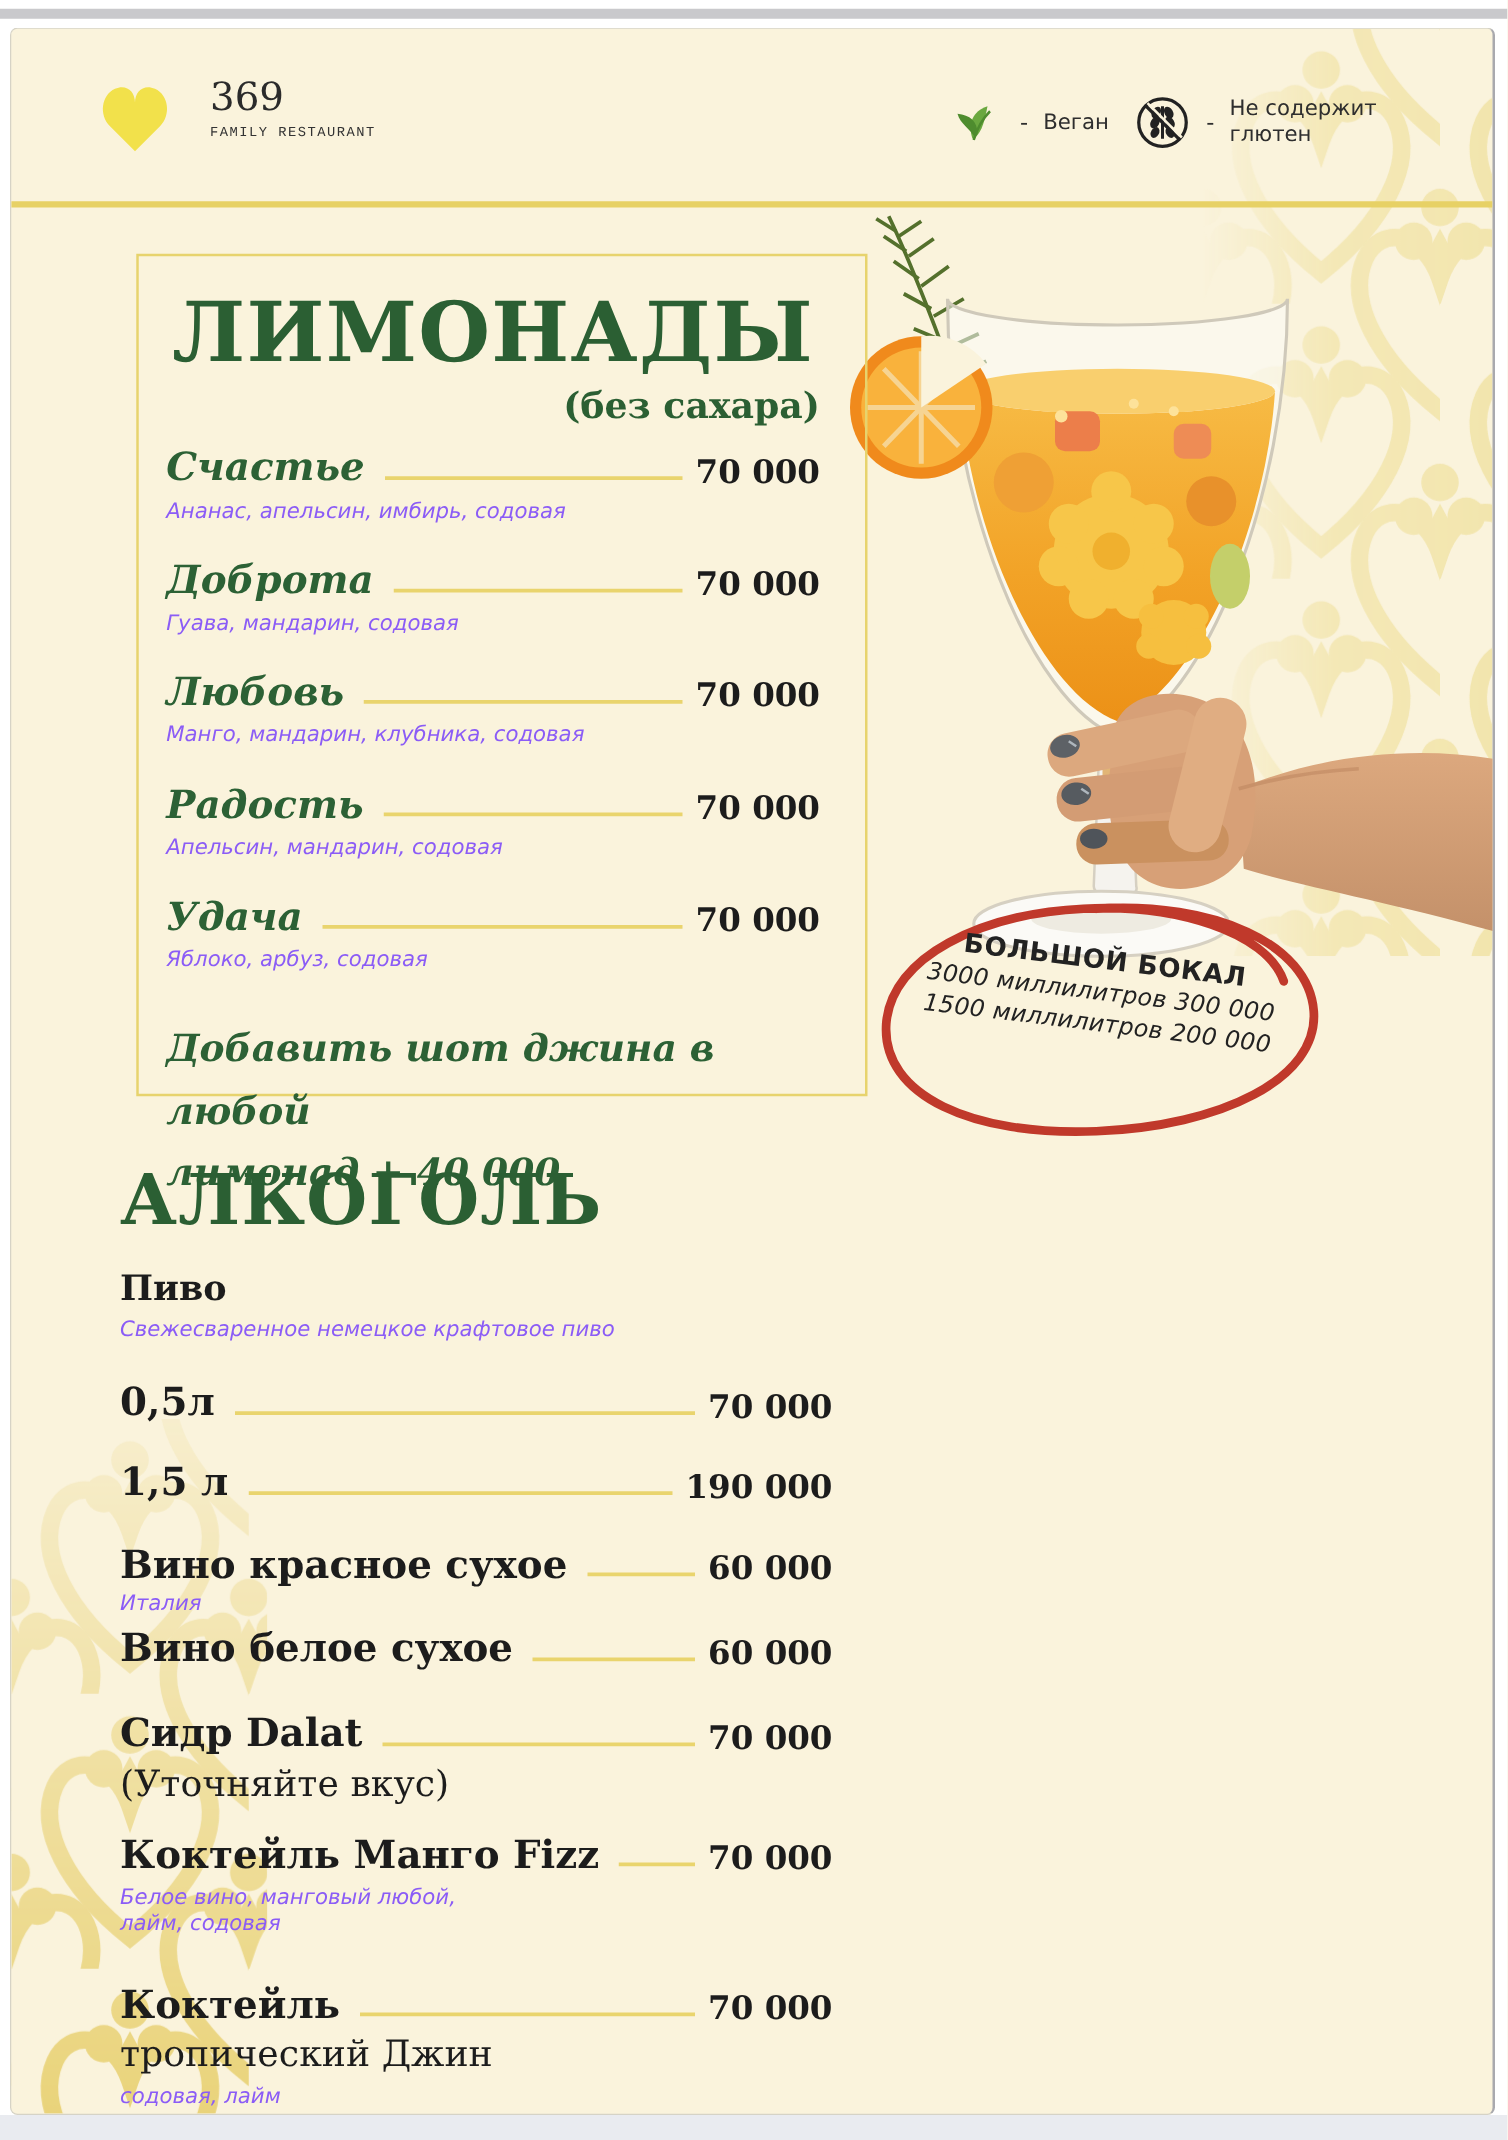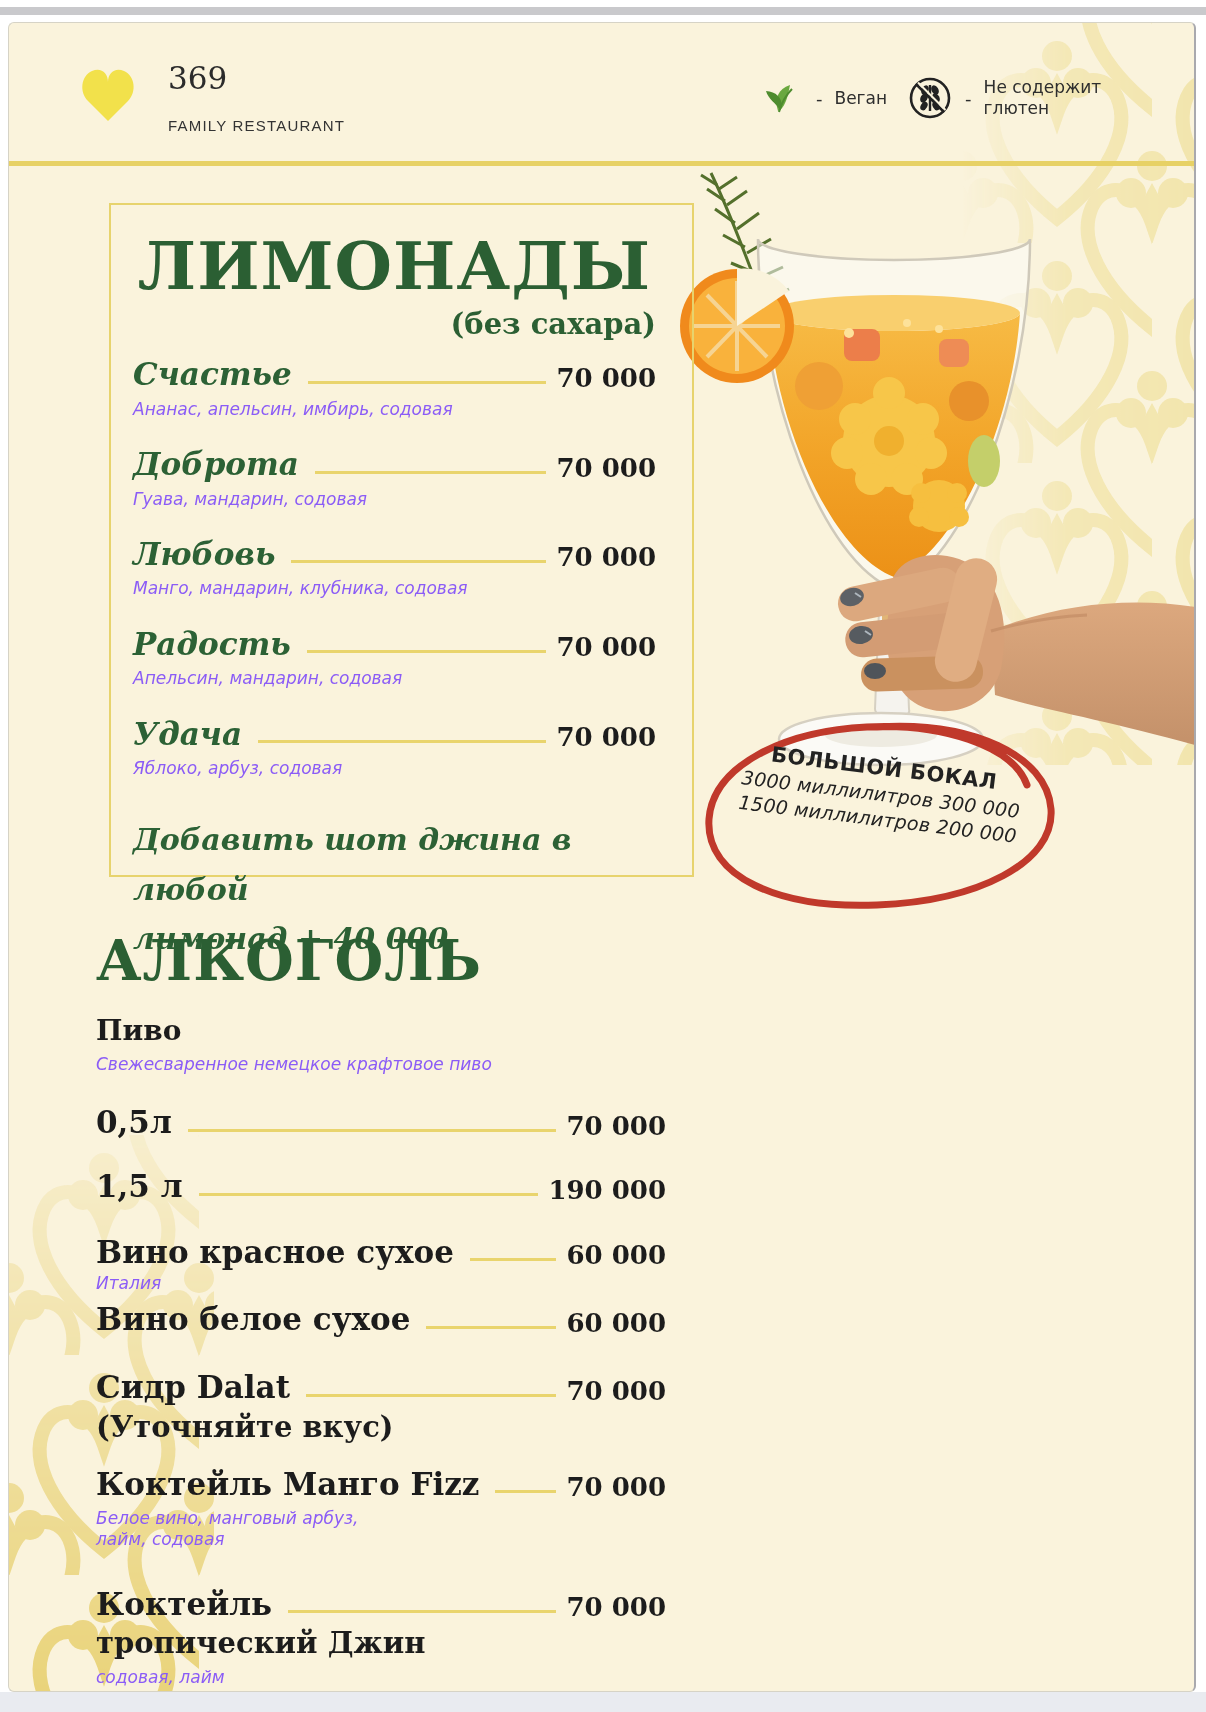--- a/index.html
+++ b/index.html
@@ -11,21 +11,21 @@
   .bottom-strip{position:absolute;left:0;right:0;bottom:0;height:20px;background:#e9ebf0;}
   .page{
     position:absolute;left:8px;right:10px;top:22px;bottom:20px;
     background:#faf3dc;border:1px solid #d6d3c6;border-right:2px solid #a9a9ae;
     border-radius:6px;overflow:hidden;
   }
   
   .logo{position:absolute;left:67px;top:40px;display:flex;align-items:flex-start;}
   .logo-text{margin-left:28px;}
   .logo-number{font-size:31px;color:#2b2b2b;line-height:1;}
-  .logo-sub{font-family:Liberation Sans, sans-serif;font-size:15px;letter-spacing:1.2px;color:#333;margin-top:23px;}
+  .logo-sub{font-family:Liberation Mono, monospace;font-size:11px;letter-spacing:1.2px;color:#333;margin-top:7px;}
   .legend{position:absolute;left:755px;top:52px;width:400px;display:flex;align-items:center;
     font-family:"DejaVu Sans","Liberation Sans",sans-serif;color:#2e2e2e;}
   .legend .dash{margin:0 12px;font-size:18px;}
   .legend .lbl{font-size:17px;}
   .legend .lbl.wrap{width:118px;line-height:1.25;}
   .divider{position:absolute;left:0;right:0;top:138px;height:5px;background:#e7d165;}
   
   .pattern-right{position:absolute;right:0;top:0;width:232px;height:742px;pointer-events:none;}
   .pattern-bl{position:absolute;left:0;bottom:0;width:205px;height:556px;pointer-events:none;}
   
@@ -42,21 +42,21 @@
   .mrow .pr{font-size:26px;font-weight:bold;color:#1c1c1c;white-space:nowrap;}
   .desc{font-family:"DejaVu Sans","Liberation Sans",sans-serif;font-style:italic;font-size:17px;color:#8b5cf6;margin-top:6px;line-height:1.25;}
   .lem-item{margin-bottom:27px;}
   .gin-note{margin-top:36px;font-size:30px;font-weight:bold;font-style:italic;color:#2c6135;line-height:1.65;}
   
   .alco{position:absolute;left:87px;top:892px;width:570px;margin-top:12px;}
   .alco h2{margin:0 0 24px;font-size:56px;letter-spacing:1px;color:#2b5f33;font-weight:bold;}
   .beer-name{font-size:28px;font-weight:bold;color:#1c1c1c;line-height:1;}
   .beer-desc{margin:9px 0 30px;}
   .a-item .nm{color:#1c1c1c;}
-  .a-sub{font-size:29px;font-weight:bold;color:#1c1c1c;line-height:1.2;margin-top:4px;}
+  .a-sub{font-size:29px;font-weight:normal;color:#1c1c1c;line-height:1.2;margin-top:4px;}
   
   .badge-svg{position:absolute;left:672px;top:688px;}
   .badge-text{
     position:absolute;left:712px;top:733px;width:320px;transform:rotate(7deg);
     font-family:"DejaVu Sans","Liberation Sans",sans-serif;text-align:center;color:#222;
   }
   .badge-text .bt{font-size:21px;font-weight:bold;letter-spacing:.5px;}
   .badge-text .bl{font-size:19px;font-style:italic;margin-top:3px;letter-spacing:.3px;}
   .drink-svg{position:absolute;left:630px;top:138px;}
 </style>
@@ -362,21 +362,21 @@
       <div class="a-sub">(Уточняйте вкус)</div>
     </div>
 
     <div class="a-item" style="margin-bottom:36px">
       <div class="mrow">
         <span class="nm">Коктейль Манго Fizz</span>
         <span class="lead"></span>
         <span class="pr">70 000</span>
       </div>
       <div class="desc">
-        <div>Белое вино, манговый арбуз,</div>
+        <div>Белое вино, манговый любой,</div>
         <div>лайм, содовая</div>
       </div>
     </div>
 
     <div class="a-item">
       <div class="mrow">
         <span class="nm">Коктейль</span>
         <span class="lead"></span>
         <span class="pr">70 000</span>
       </div>

